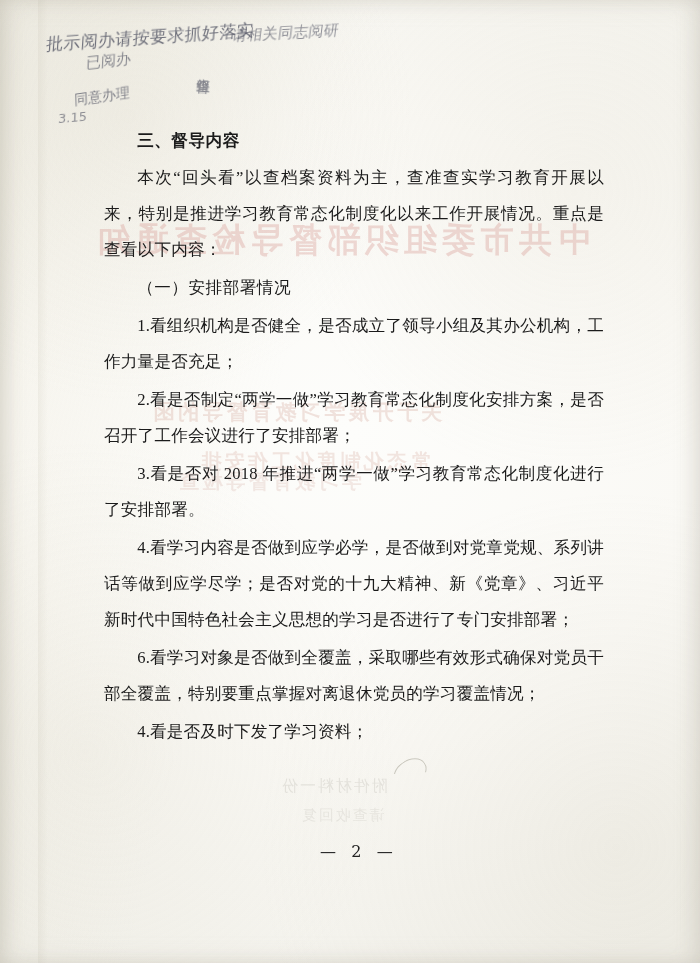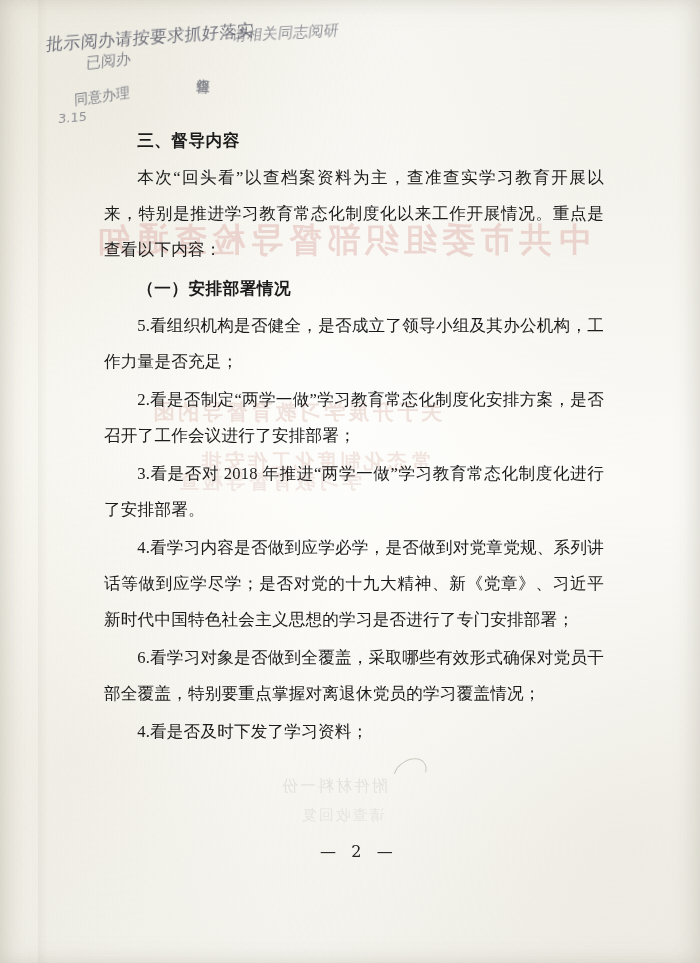--- a/index.html
+++ b/index.html
@@ -188,21 +188,21 @@
     margin: 0 0 2px 0;
     letter-spacing: .012em;
   }
   .indent { text-indent: 2em; font-family: Liberation Serif, serif; }
   .heading {
     font-weight: 700;
     text-indent: 2em;
     letter-spacing: .03em;
   }
   .subheading {
-    font-weight: 700;
+    font-weight: 400;
     text-indent: 2em;
     letter-spacing: .03em;
   }
 
   
   .page-num {
     position: absolute;
     top: 842px;
     left: 0;
     width: 700px;
@@ -243,21 +243,21 @@
   <div class="handwriting hw-2">请相关同志阅研</div>
   <div class="handwriting hw-3">已阅办</div>
   <div class="handwriting hw-4">督查组</div>
   <div class="handwriting hw-5">同意办理</div>
   <div class="handwriting hw-6">3.15</div>
 
   <div class="doc-body">
     <p class="para heading">三、督导内容</p>
     <p class="para indent">本次“回头看”以查档案资料为主，查准查实学习教育开展以来，特别是推进学习教育常态化制度化以来工作开展情况。重点是查看以下内容：</p>
     <p class="para subheading">（一）安排部署情况</p>
-    <p class="para indent">5.看组织机构是否健全，是否成立了领导小组及其办公机构，工作力量是否充足；</p>
+    <p class="para indent">1.看组织机构是否健全，是否成立了领导小组及其办公机构，工作力量是否充足；</p>
     <p class="para indent">2.看是否制定“两学一做”学习教育常态化制度化安排方案，是否召开了工作会议进行了安排部署；</p>
     <p class="para indent">3.看是否对 2018 年推进“两学一做”学习教育常态化制度化进行了安排部署。</p>
     <p class="para indent">4.看学习内容是否做到应学必学，是否做到对党章党规、系列讲话等做到应学尽学；是否对党的十九大精神、新《党章》、习近平新时代中国特色社会主义思想的学习是否进行了专门安排部署；</p>
     <p class="para indent">6.看学习对象是否做到全覆盖，采取哪些有效形式确保对党员干部全覆盖，特别要重点掌握对离退休党员的学习覆盖情况；</p>
     <p class="para indent">4.看是否及时下发了学习资料；</p>
   </div>
 
   <div class="page-num">— 2 —</div>
 
   <div class="edge-shade"></div>

